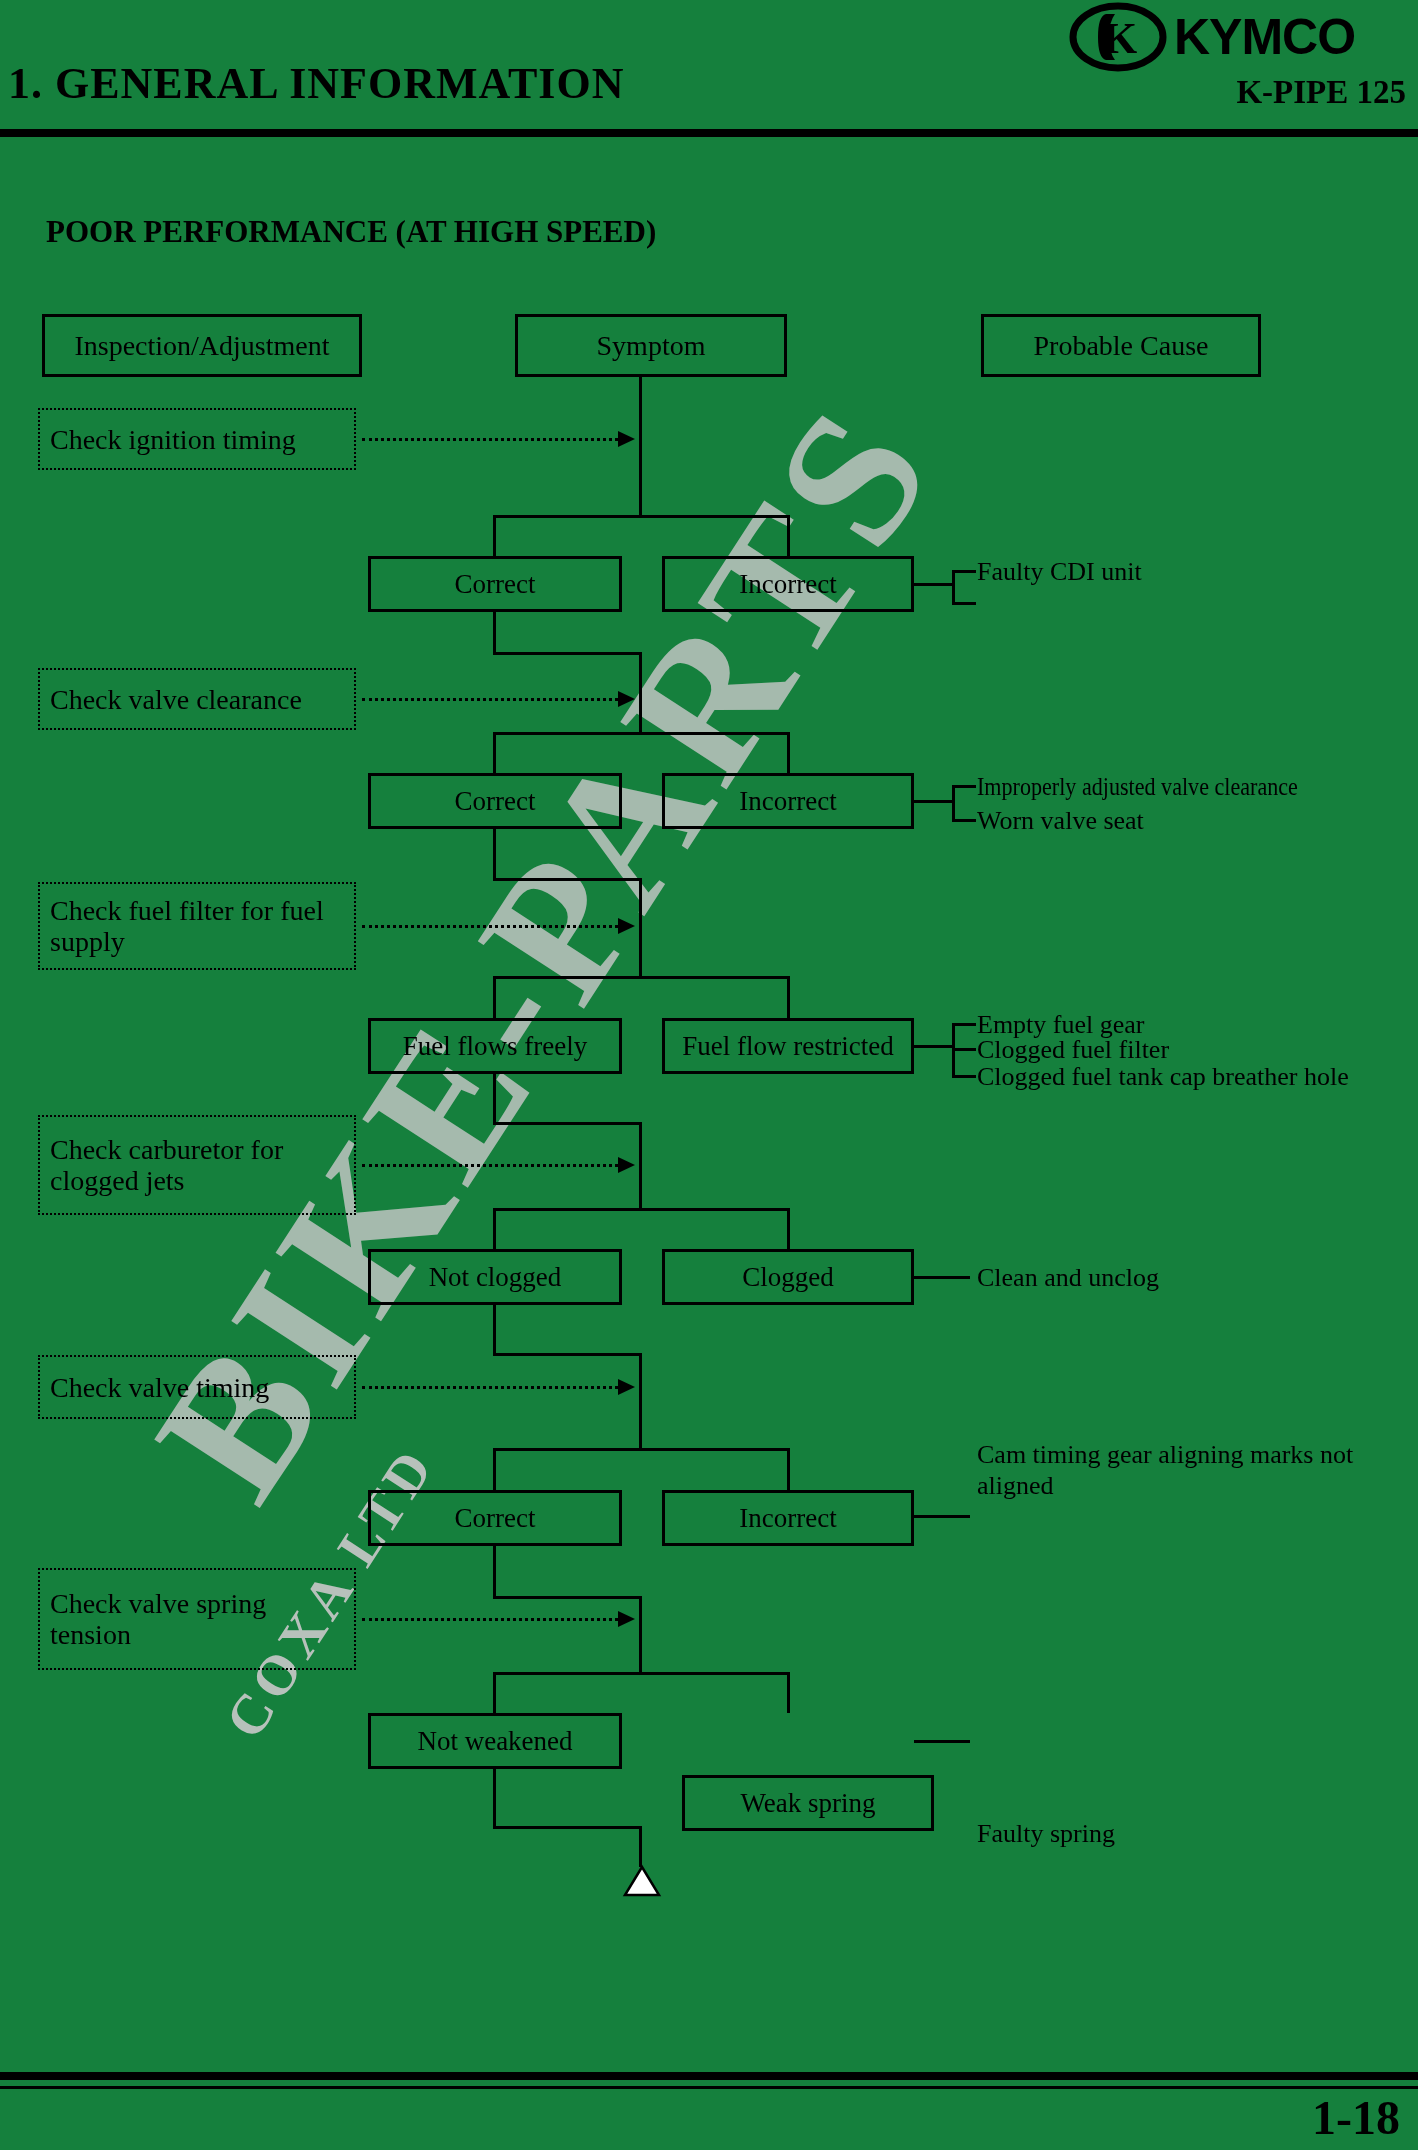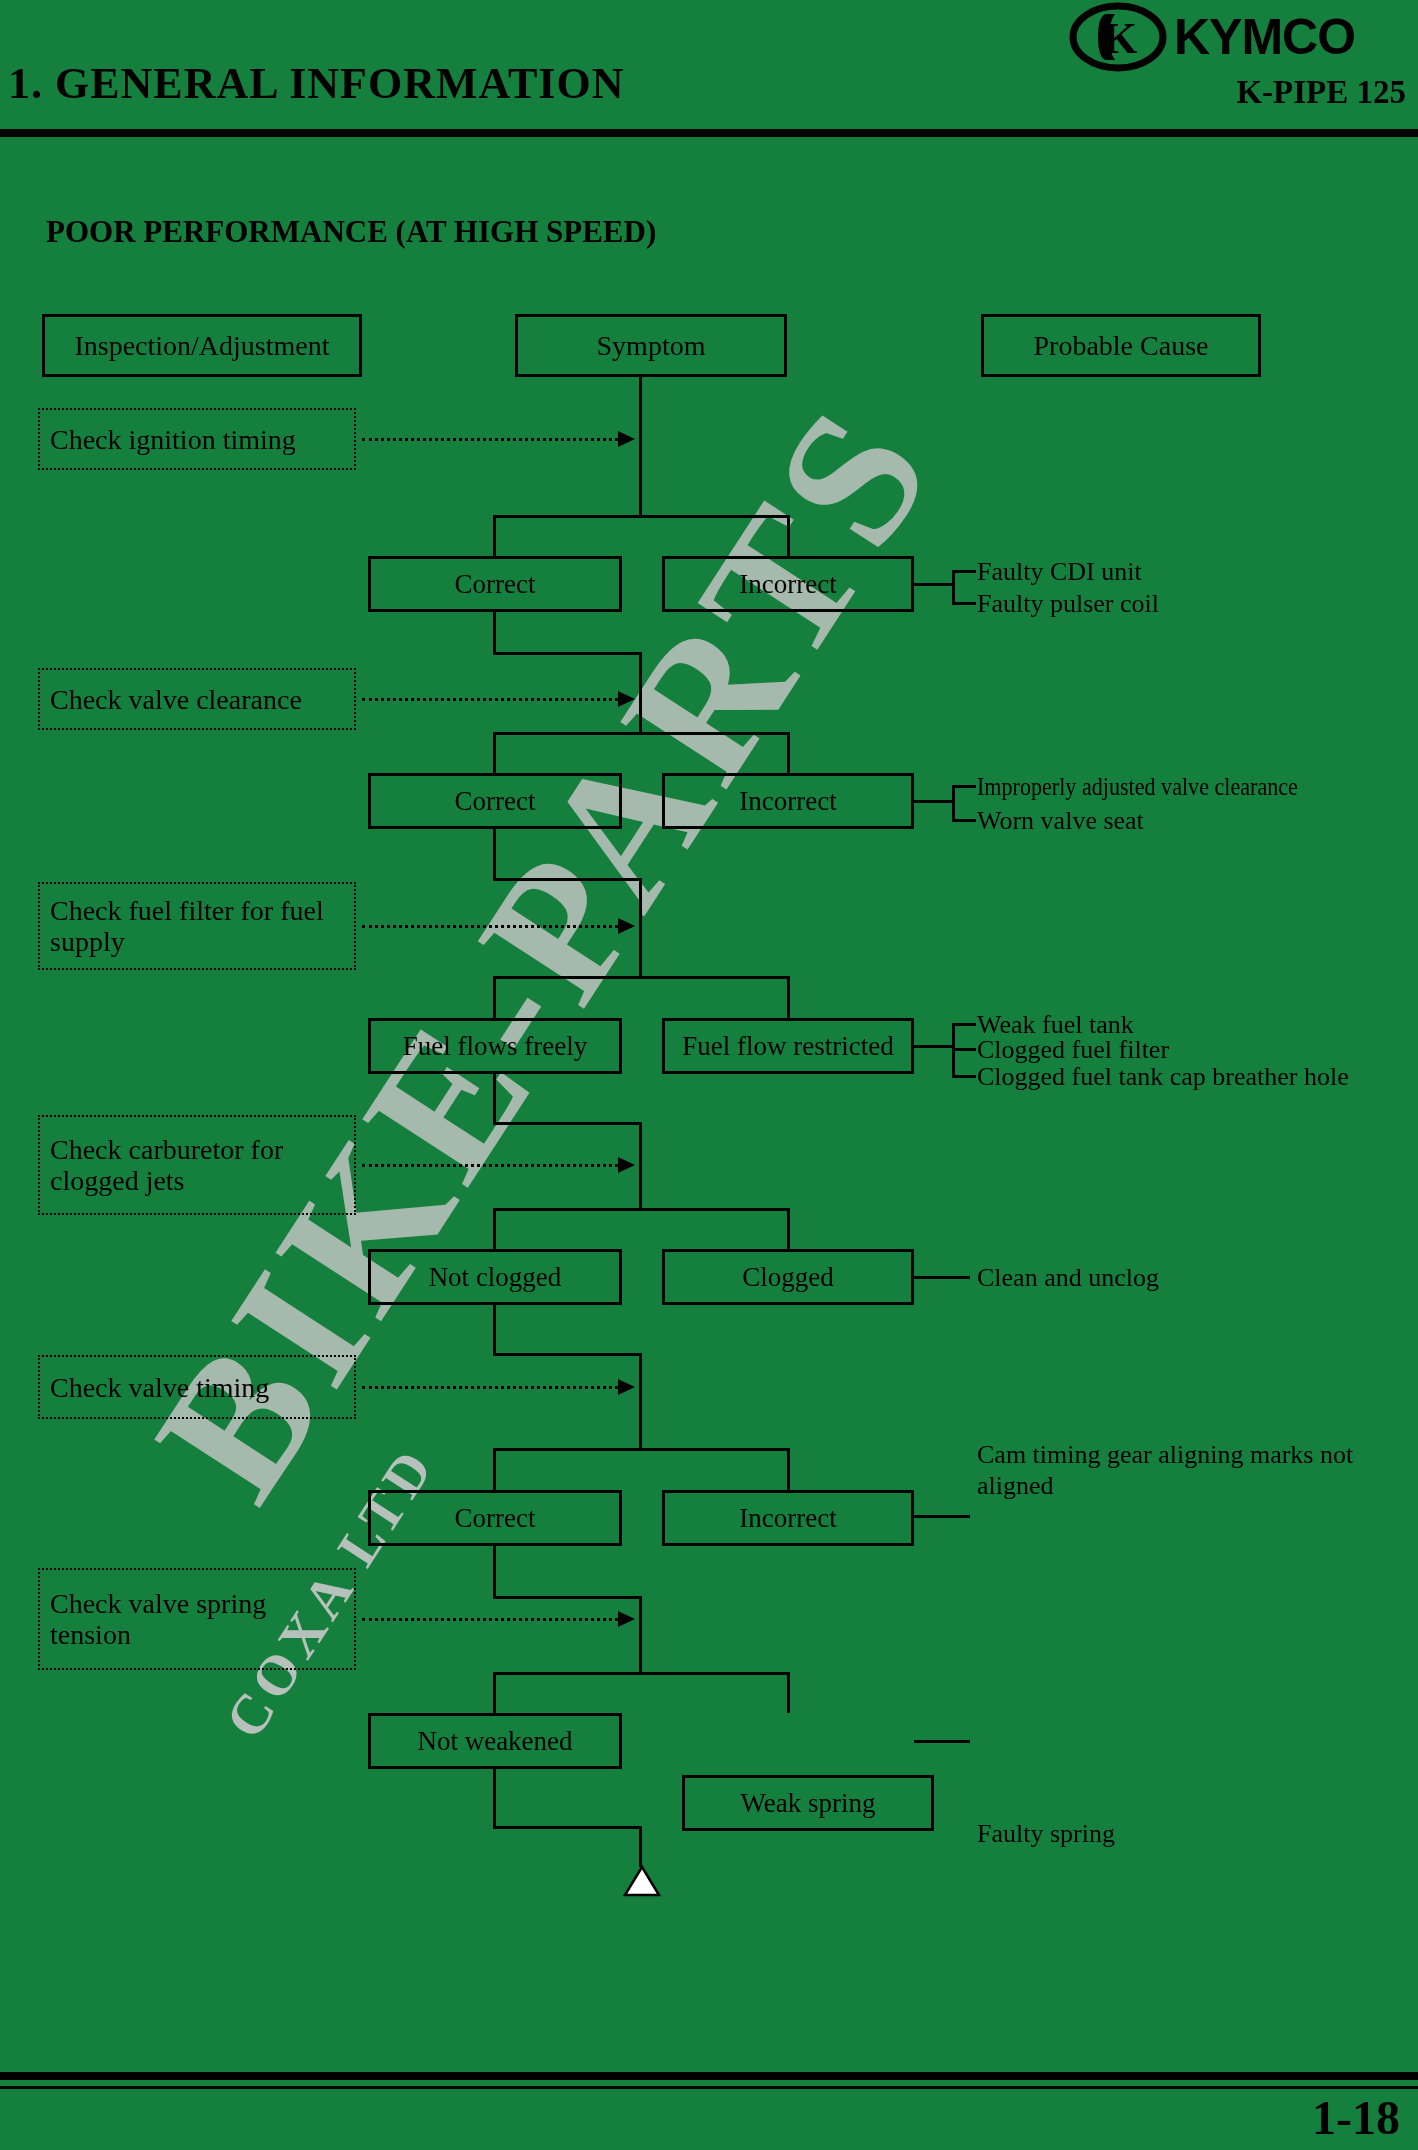--- a/index.html
+++ b/index.html
@@ -85,21 +85,20 @@
         <span class="fit">Correct</span>
       </div>
       <div class="box-solid" style="left: 662px; top: 556px; width: 252px; height: 56px;">
         <span class="fit">Incorrect</span>
       </div>
       <div class="flow-line" style="left: 914px; top: 583px; width: 39px; height: 3px;"></div>
       <div class="flow-line" style="left: 952px; top: 570px; width: 3px; height: 35px;"></div>
       <div class="flow-line" style="left: 952px; top: 570px; width: 24px; height: 3px;"></div>
       <div class="flow-line" style="left: 952px; top: 602px; width: 24px; height: 3px;"></div>
       <div class="cause" style="top: 556px;">Faulty CDI unit</div>
-      <div class="cause" style="top: 588px;">Faulty pulser coil</div>
       <div class="box-dashed" style="left: 38px; top: 668px; width: 318px; height: 62px;">
         <span>Check valve clearance</span>
       </div>
       <div class="arrow-line" style="left: 362px; top: 698px; width: 256px;"></div>
       <div class="arrow-head" style="left: 618px; top: 691px;"></div>
       <div class="flow-line" style="left: 493px; top: 610px; width: 3px; height: 45px;"></div>
       <div class="flow-line" style="left: 493px; top: 652px; width: 149px; height: 3px;"></div>
       <div class="flow-line" style="left: 639px; top: 652px; width: 3px; height: 80px;"></div>
       <div class="flow-line" style="left: 493px; top: 732px; width: 297px; height: 3px;"></div>
       <div class="flow-line" style="left: 493px; top: 732px; width: 3px; height: 41px;"></div>
@@ -131,21 +130,21 @@
         <span class="fit">Fuel flows freely</span>
       </div>
       <div class="box-solid" style="left: 662px; top: 1018px; width: 252px; height: 56px;">
         <span class="fit">Fuel flow restricted</span>
       </div>
       <div class="flow-line" style="left: 914px; top: 1045px; width: 39px; height: 3px;"></div>
       <div class="flow-line" style="left: 952px; top: 1023px; width: 3px; height: 55px;"></div>
       <div class="flow-line" style="left: 952px; top: 1023px; width: 24px; height: 3px;"></div>
       <div class="flow-line" style="left: 952px; top: 1048px; width: 24px; height: 3px;"></div>
       <div class="flow-line" style="left: 952px; top: 1075px; width: 24px; height: 3px;"></div>
-      <div class="cause" style="top: 1009px;">Weak fuel tank</div>
+      <div class="cause" style="top: 1009px;">Empty fuel gear</div>
       <div class="cause" style="top: 1034px;">Clogged fuel filter</div>
       <div class="cause" style="top: 1061px;">Clogged fuel tank cap breather hole</div>
       <div class="box-dashed" style="left: 38px; top: 1115px; width: 318px; height: 100px;">
         <span>Check carburetor for clogged jets</span>
       </div>
       <div class="arrow-line" style="left: 362px; top: 1164px; width: 256px;"></div>
       <div class="arrow-head" style="left: 618px; top: 1157px;"></div>
       <div class="flow-line" style="left: 493px; top: 1072px; width: 3px; height: 53px;"></div>
       <div class="flow-line" style="left: 493px; top: 1122px; width: 149px; height: 3px;"></div>
       <div class="flow-line" style="left: 639px; top: 1122px; width: 3px; height: 86px;"></div>

